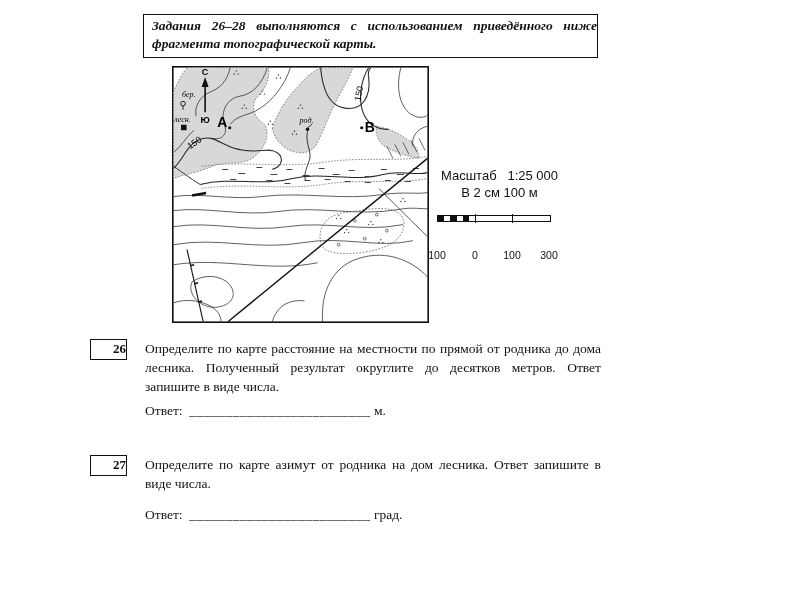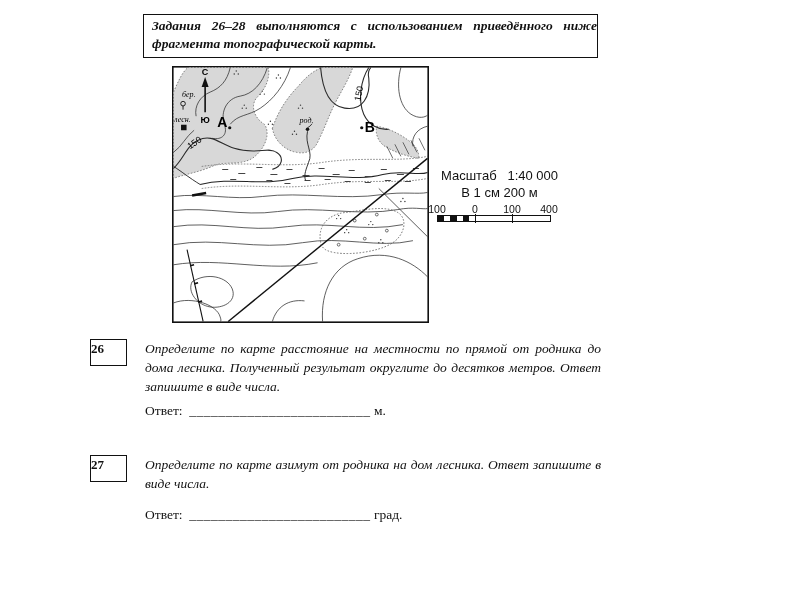--- a/index.html
+++ b/index.html
@@ -14,30 +14,30 @@
     text-align:justify;}
 
   
   .map-wrap{left:172px;top:66px;width:257px;height:257px;}
 
   
   .sans{font-family:"Liberation Sans", sans-serif;}
   .scale-title{left:427px;top:168px;width:145px;text-align:center;font-size:13px;white-space:pre;}
   .scale-sub{left:427px;top:185px;width:145px;text-align:center;font-size:13px;}
   .scale-bar-labels{left:0;top:203px;width:800px;height:12px;font-size:10.5px;}
-  .scale-bar-labels span{position:absolute;transform:translateX(-50%);}
+  .scale-bar-labels span{position:absolute;transform:translateX(-50%);margin-top:46px;}
   .scale-bar{left:437px;top:215px;width:112px;height:5px;border:1px solid #111;box-sizing:content-box;}
   .scale-bar .seg{position:absolute;top:0;height:5px;background:#111;}
   .scale-bar .tick{position:absolute;top:-2px;width:1px;height:9px;background:#111;}
   .scale-note{left:422px;top:233px;width:155px;text-align:center;font-size:12.5px;line-height:16px;}
 
   
-  .qnum{width:37px;height:27px;box-sizing:border-box;border:1.7px solid #111;
-    font-weight:bold;font-size:13px;text-align:left;line-height:18px;}
-  .qtext{width:456px;font-size:13.5px;line-height:19px;text-align:justify;font-style:italic;}
+  .qnum{width:37px;height:21px;box-sizing:border-box;border:1.7px solid #111;
+    font-weight:bold;font-size:13px;text-align:right;line-height:18px;}
+  .qtext{width:456px;font-size:13.5px;line-height:19px;text-align:justify;}
   .answer{font-size:13.5px;}
   .answer .line{letter-spacing:0.5px;margin-top:36px;}
 
   
   svg text{font-family:"Liberation Sans", sans-serif;}
   .serifit{font-family:"Liberation Serif", serif;font-style:italic;}
 </style>
 </head>
 <body>
 
@@ -175,27 +175,27 @@
     </g>
     <path d="M135,65 C132,78 141,86 136,96 C134,102 131,108 133,114" fill="none" stroke="#222" stroke-width="0.9"></path>
     <circle cx="189" cy="61.5" r="1.6" fill="#111"></circle>
     <text x="192" y="66" font-size="14" font-weight="bold">В</text>
     <text x="24" y="79" font-size="9" text-anchor="middle" transform="rotate(-35 24 79)">150</text>
     <text x="189" y="28" font-size="9" text-anchor="middle" transform="rotate(-78 189 28)">150</text>
   </g>
 </svg>
 </div>
 
-<div class="abs sans scale-title">Масштаб   1:40 000</div>
-<div class="abs sans scale-sub">В 1 см 200 м</div>
+<div class="abs sans scale-title">Масштаб   1:25 000</div>
+<div class="abs sans scale-sub">В 2 см 100 м</div>
 <div class="abs sans scale-bar-labels">
   <span style="left:437px">100</span>
   <span style="left:475px">0</span>
   <span style="left:512px">100</span>
-  <span style="left:549px">400</span>
+  <span style="left:549px">300</span>
 </div>
 <div class="abs scale-bar">
   <div class="seg" style="left:0;width:6.2px"></div>
   <div class="seg" style="left:12.4px;width:6.2px"></div>
   <div class="seg" style="left:24.8px;width:6.2px"></div>
   <div class="tick" style="left:37px"></div>
   <div class="tick" style="left:74px"></div>
 </div>
 <div class="abs sans scale-note">
 </div>

